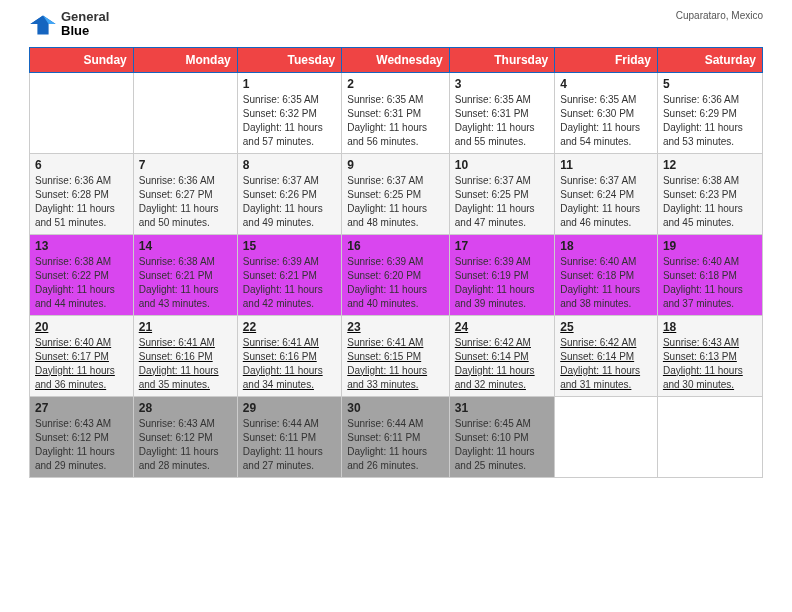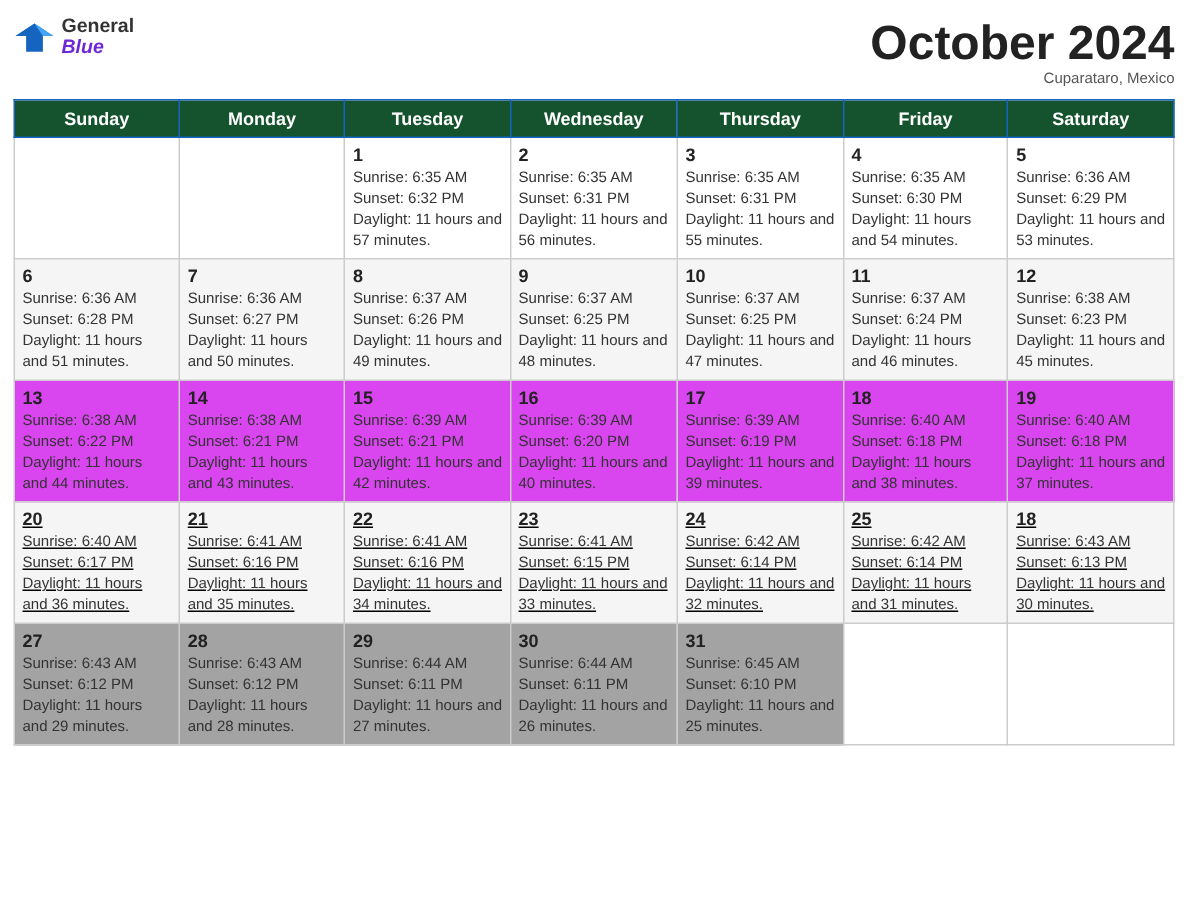--- a/index.html
+++ b/index.html
@@ -6,21 +6,21 @@
     body {
       font-family: Arial, sans-serif;
       background: #fff;
       width: 792px;
       height: 612px;
       overflow: hidden;
     }
     .page {
       width: 792px;
       height: 448px;
-      padding: 10px 9px;
+      padding: 10px 29px;
       display: flex;
       flex-direction: column;
     }
     .header {
       display: flex;
       justify-content: space-between;
       align-items: flex-start;
       margin-bottom: 8px;
     }
     .logo {
@@ -29,21 +29,21 @@
       gap: 4px;
     }
     .logo-text {
       display: flex;
       flex-direction: column;
       font-size: 13px;
       font-weight: bold;
       line-height: 1.1;
     }
     .logo-general { color: #333; }
-    .logo-blue { color: #6d28d9; font-style: italic; }
+    .logo-blue { color: #000000; }
     .logo-bird {
       width: 28px;
       height: 28px;
     }
     .title-block {
       text-align: right;
     }
     .title-month {
       font-size: 32px;
       font-weight: bold;
@@ -53,23 +53,23 @@
       font-size: 10px;
       color: #555;
     }
     .calendar {
       flex: 1;
       border-collapse: collapse;
       width: 100%;
       font-size: 10.5px;
     }
     .calendar th {
-      background: #14532d;
+      background: #ef4444;
       color: #fff;
-      text-align: center;
+      text-align: right;
       padding: 5px 6px;
       font-size: 12px;
       font-weight: bold;
       border: 1px solid #1565c0;
     }
     .calendar td {
       border: 1px solid #ccc;
       vertical-align: top;
       padding: 4px 5px;
       width: 113px;
@@ -116,21 +116,20 @@
         <polygon points="20,8 38,20 28,20 28,35 12,35 12,20 2,20" fill="#1565c0"></polygon>
         <polygon points="20,8 38,20 28,20" fill="#42a5f5"></polygon>
         <polygon points="20,8 2,20 12,20" fill="#1565c0"></polygon>
       </svg>
       <div class="logo-text">
         <span class="logo-general">General</span>
         <span class="logo-blue">Blue</span>
       </div>
     </div>
     <div class="title-block">
-      <div class="title-month">October 2024</div>
       <div class="title-location">Cuparataro, Mexico</div>
     </div>
   </div>
 
   <table class="calendar">
     <thead>
       <tr>
       <th>Sunday</th>
           <th>Monday</th>
           <th>Tuesday</th>

